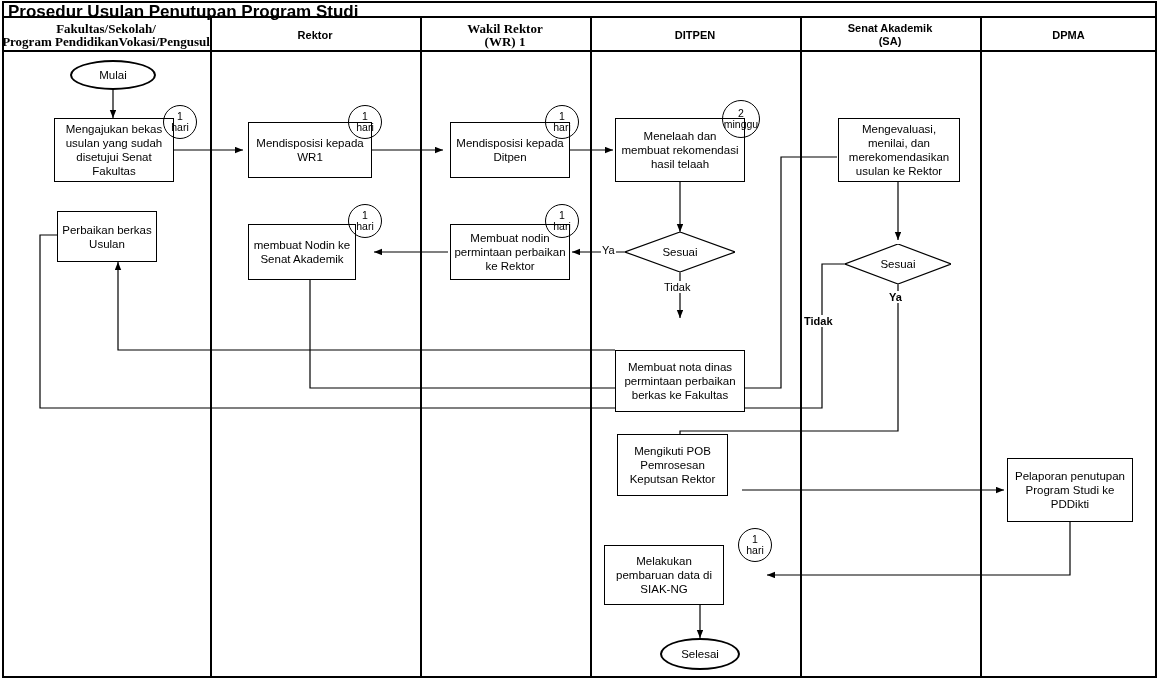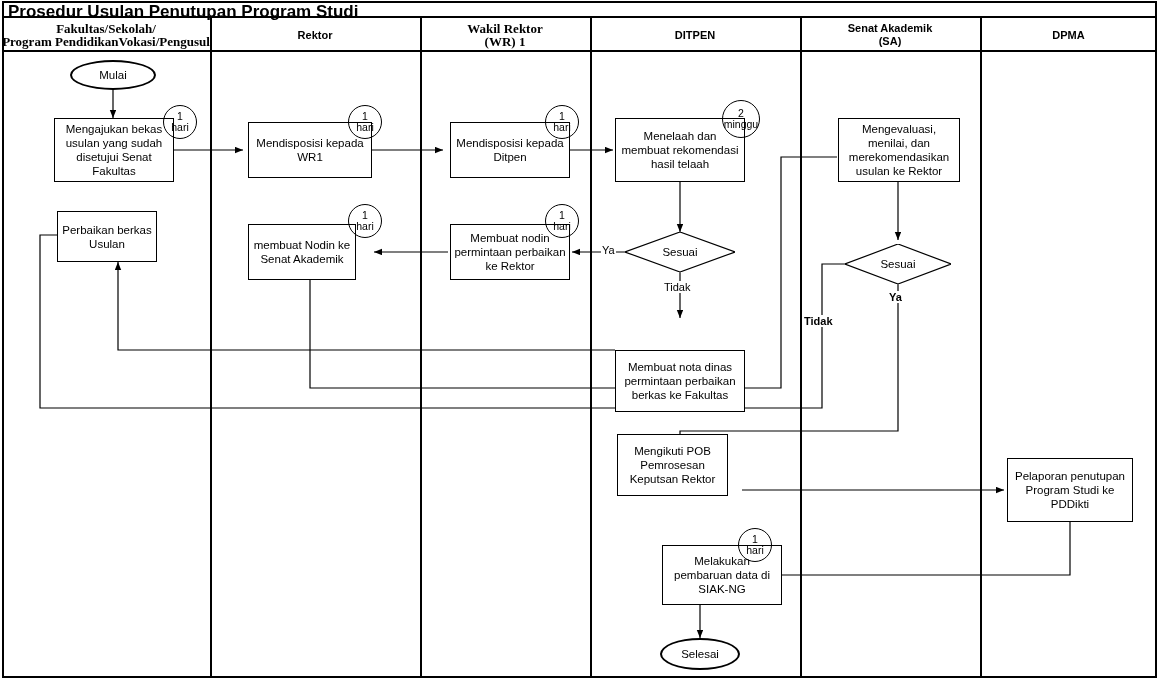--- a/index.html
+++ b/index.html
@@ -191,21 +191,21 @@
   <div class="elabel thin" style="left:663px;top:281px;">Tidak</div>
 
   <div class="box" style="left:615px;top:318px;width:130px;height:62px;margin-top:32px;">
     <span>Membuat nota dinas permintaan perbaikan berkas ke Fakultas</span>
   </div>
 
   <div class="box" style="left:617px;top:434px;width:111px;height:62px;">
     <span>Mengikuti POB Pemrosesan Keputsan Rektor</span>
   </div>
 
-  <div class="box" style="left:662px;top:545px;width:120px;height:60px;">
+  <div class="box" style="left:604px;top:545px;width:120px;height:60px;">
     <span>Melakukan pembaruan data di SIAK-NG</span>
   </div>
   <div class="badge" style="left:738px;top:528px;width:34px;height:34px;">
     <span>1</span>
     <span>hari</span>
   </div>
 
   <div class="term" style="left:660px;top:638px;width:80px;height:32px;">
     <span>Selesai</span>
   </div>

